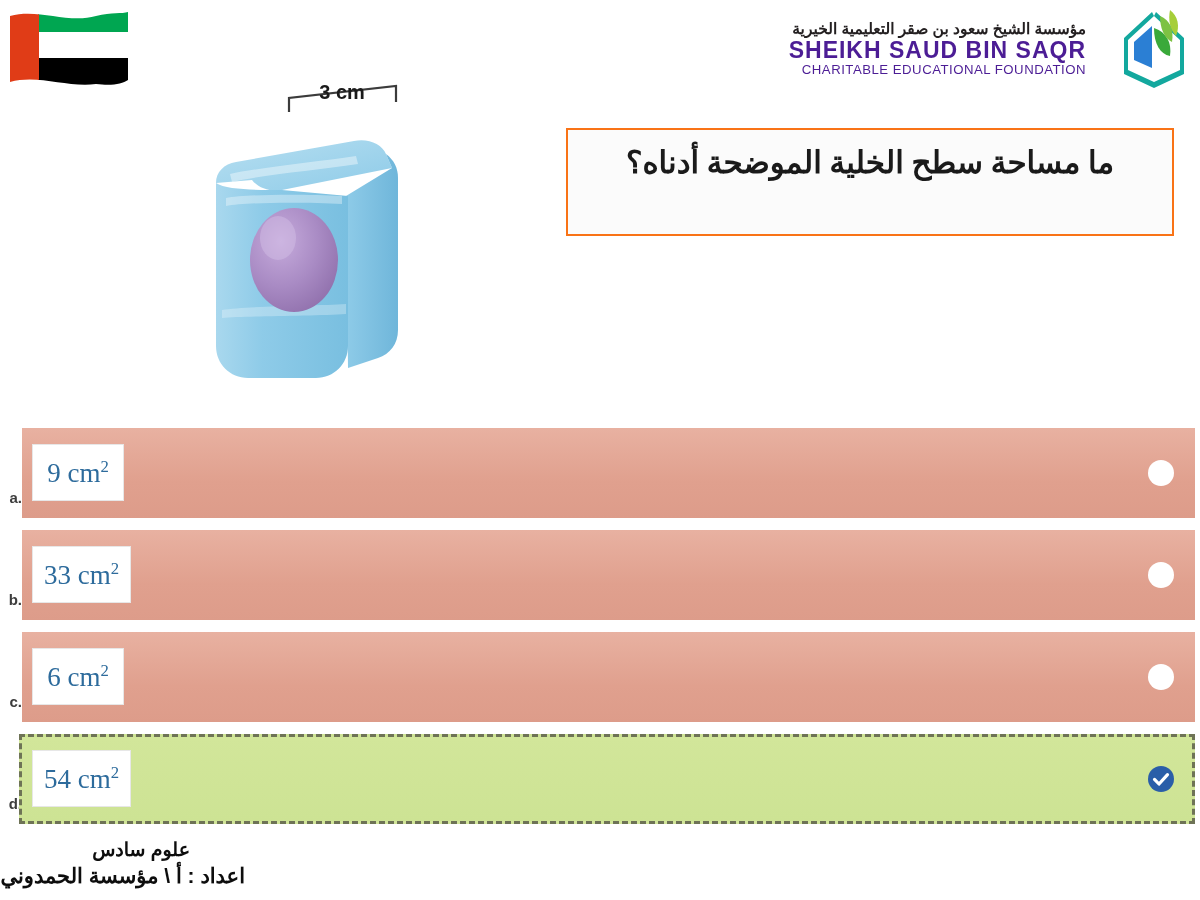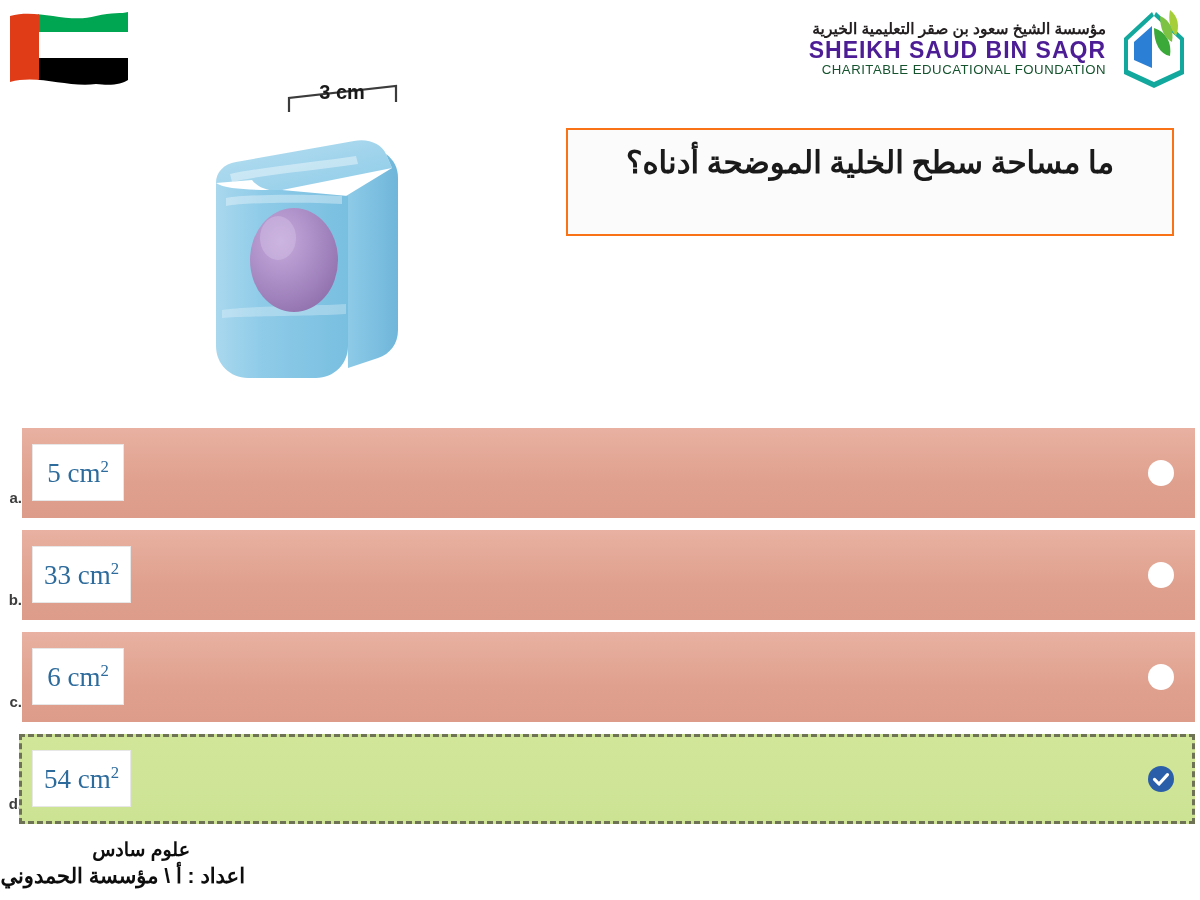--- a/index.html
+++ b/index.html
@@ -31,21 +31,21 @@
     height: 92px;
   }
 
   #logo-block {
     position: absolute;
     right: 8px;
     top: 6px;
     height: 86px;
     display: flex;
     align-items: center;
-    gap: 8px;
+    gap: 28px;
   }
   #logo-text {
     text-align: right;
     line-height: 1.05;
   }
   #logo-ar {
     font-size: 15.5px;
     font-weight: bold;
     color: #231f20;
     direction: rtl;
@@ -53,21 +53,21 @@
   }
   #logo-en1 {
     font-size: 23px;
     font-weight: bold;
     color: #4c1d95;
     letter-spacing: 1.0px;
     margin-top: 1px;
   }
   #logo-en2 {
     font-size: 13.2px;
-    color: #14532d;
+    color: #4c1d95;
     letter-spacing: 0.5px;
     margin-top: 1px;
     text-align: right;
   }
   #logo-mark {
     width: 78px;
     height: 82px;
     flex: 0 0 auto;
   }
 
@@ -295,21 +295,21 @@
     <ellipse cx="92" cy="160" rx="18" ry="22" fill="#d5c2e6" opacity="0.45"></ellipse>
   </svg>
 </div>
 
 <div id="options">
 
   <div class="option-row">
     <div class="option-letter">a.</div>
     <div class="option-bar"></div>
     <div class="option-value-box">
-      <span class="option-value"><span>5 cm</span><sup>2</sup></span>
+      <span class="option-value"><span>9 cm</span><sup>2</sup></span>
     </div>
     <div class="radio"></div>
   </div>
 
   <div class="option-row">
     <div class="option-letter">b.</div>
     <div class="option-bar"></div>
     <div class="option-value-box">
       <span class="option-value"><span>33 cm</span><sup>2</sup></span>
     </div>

